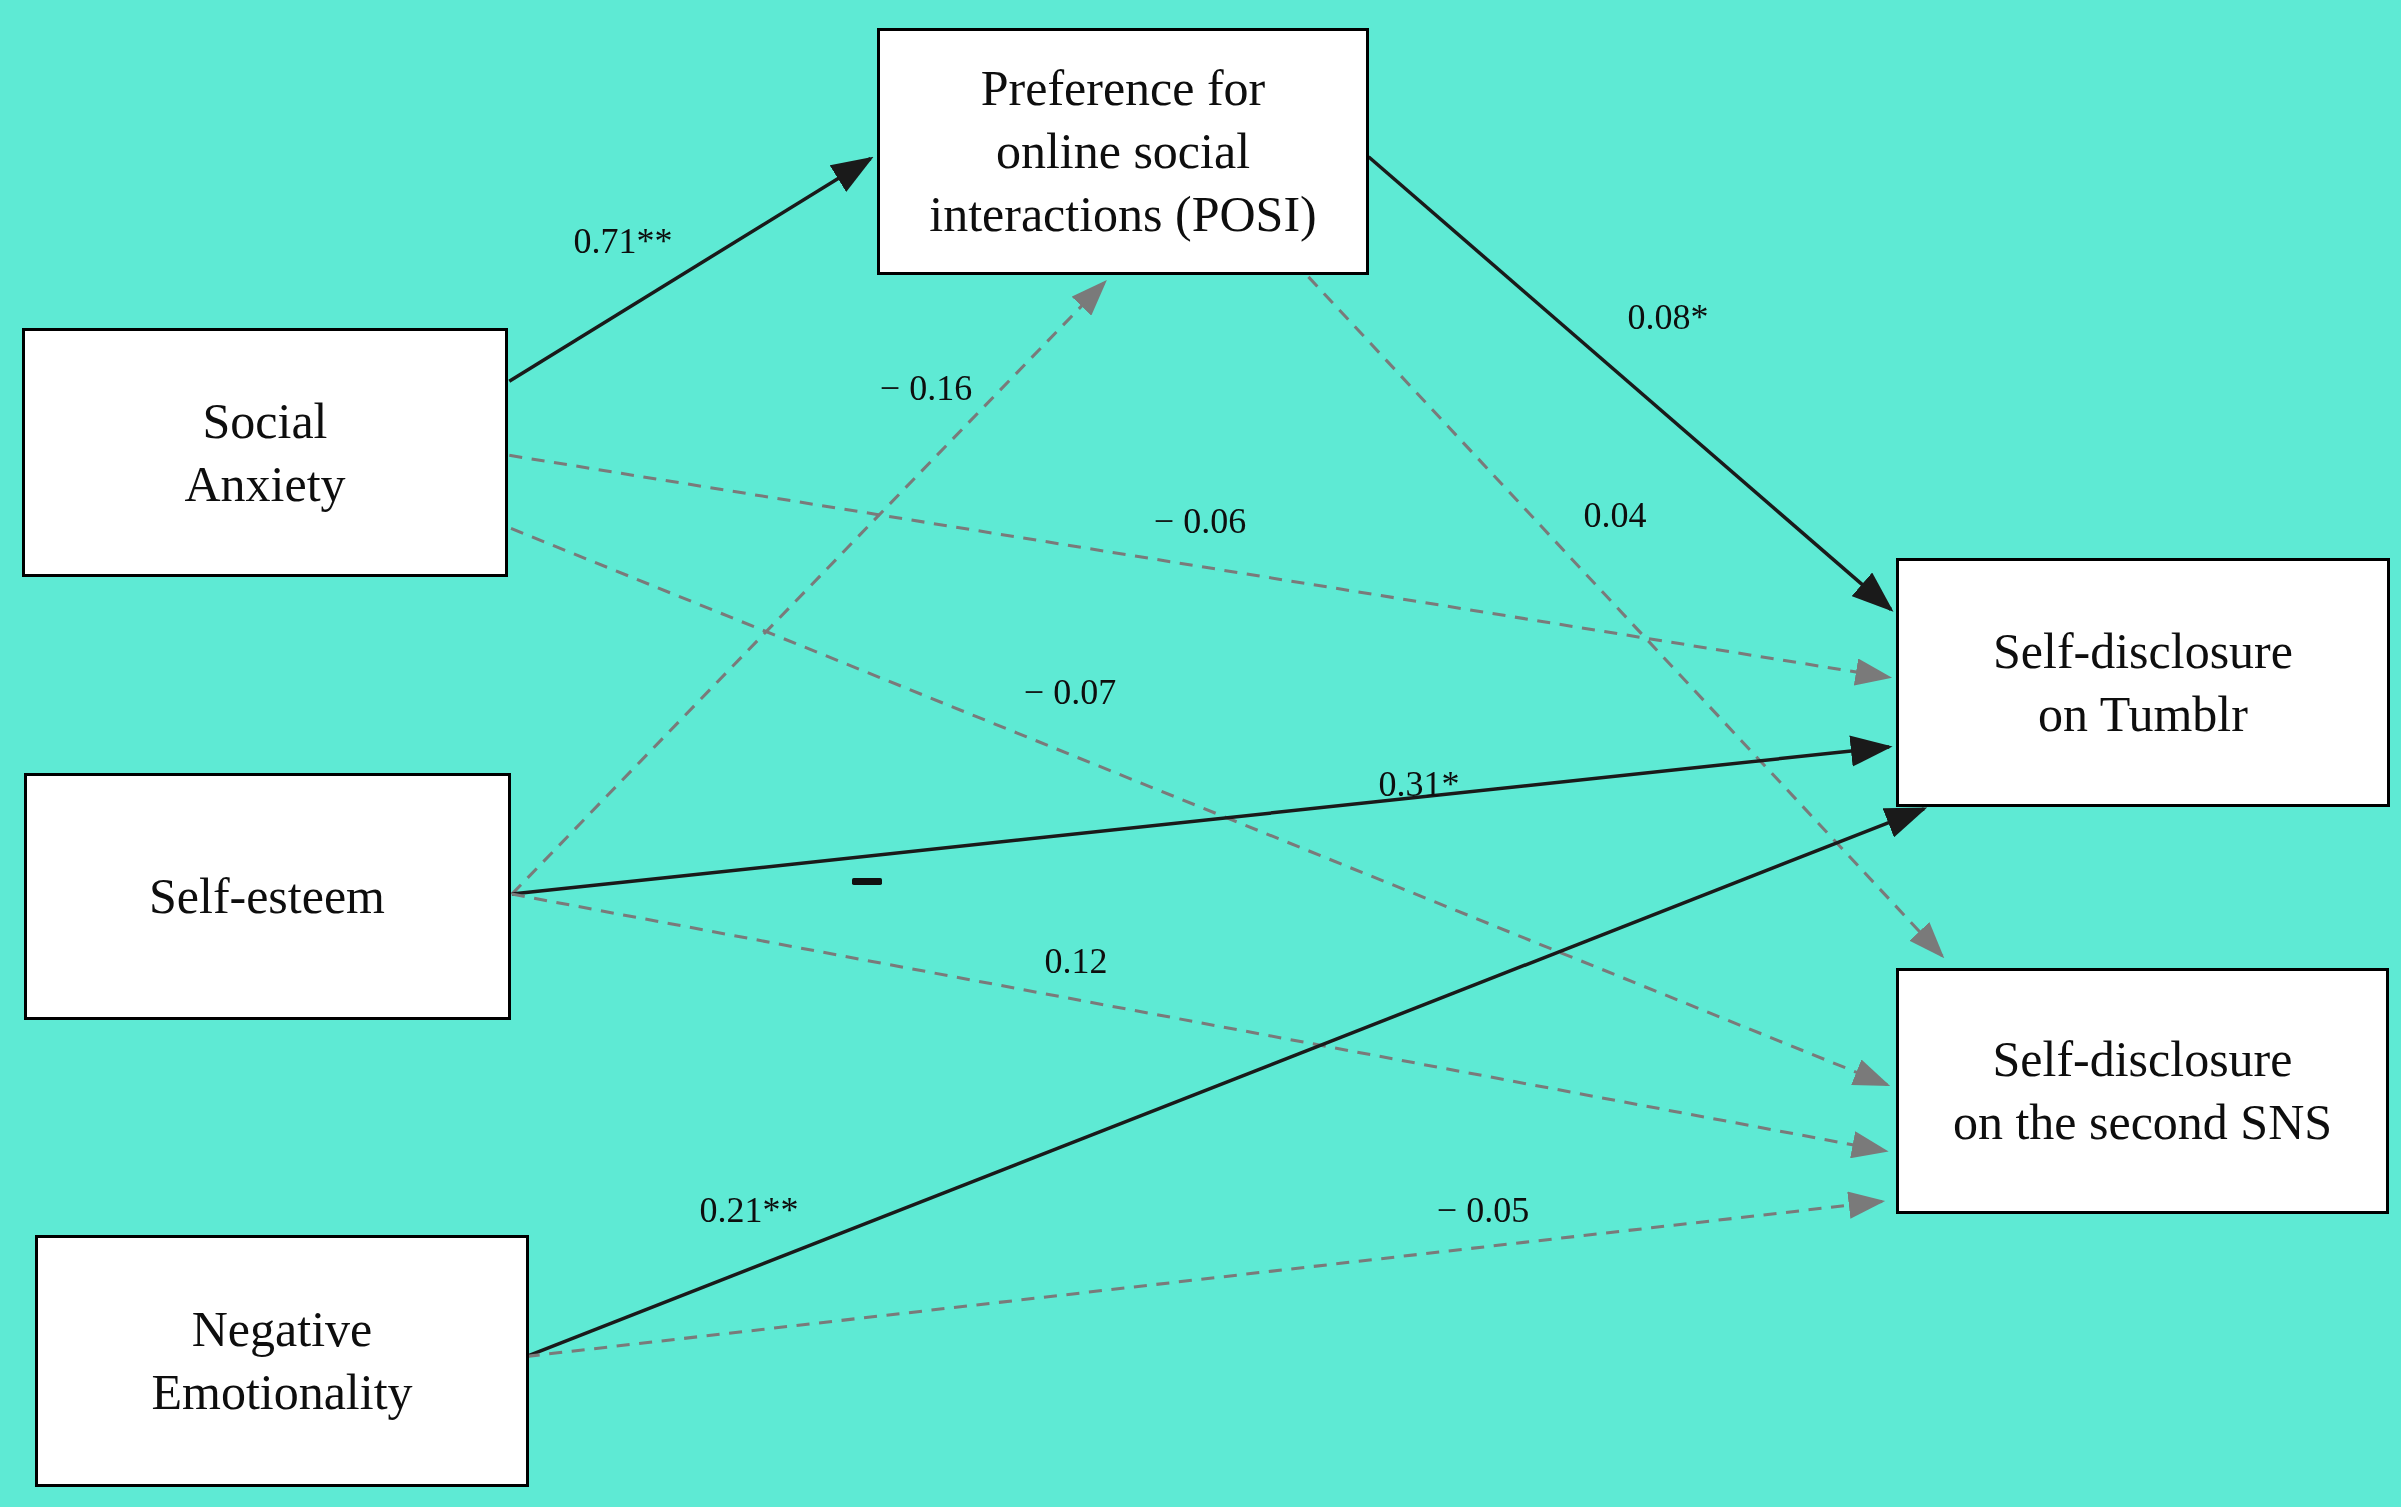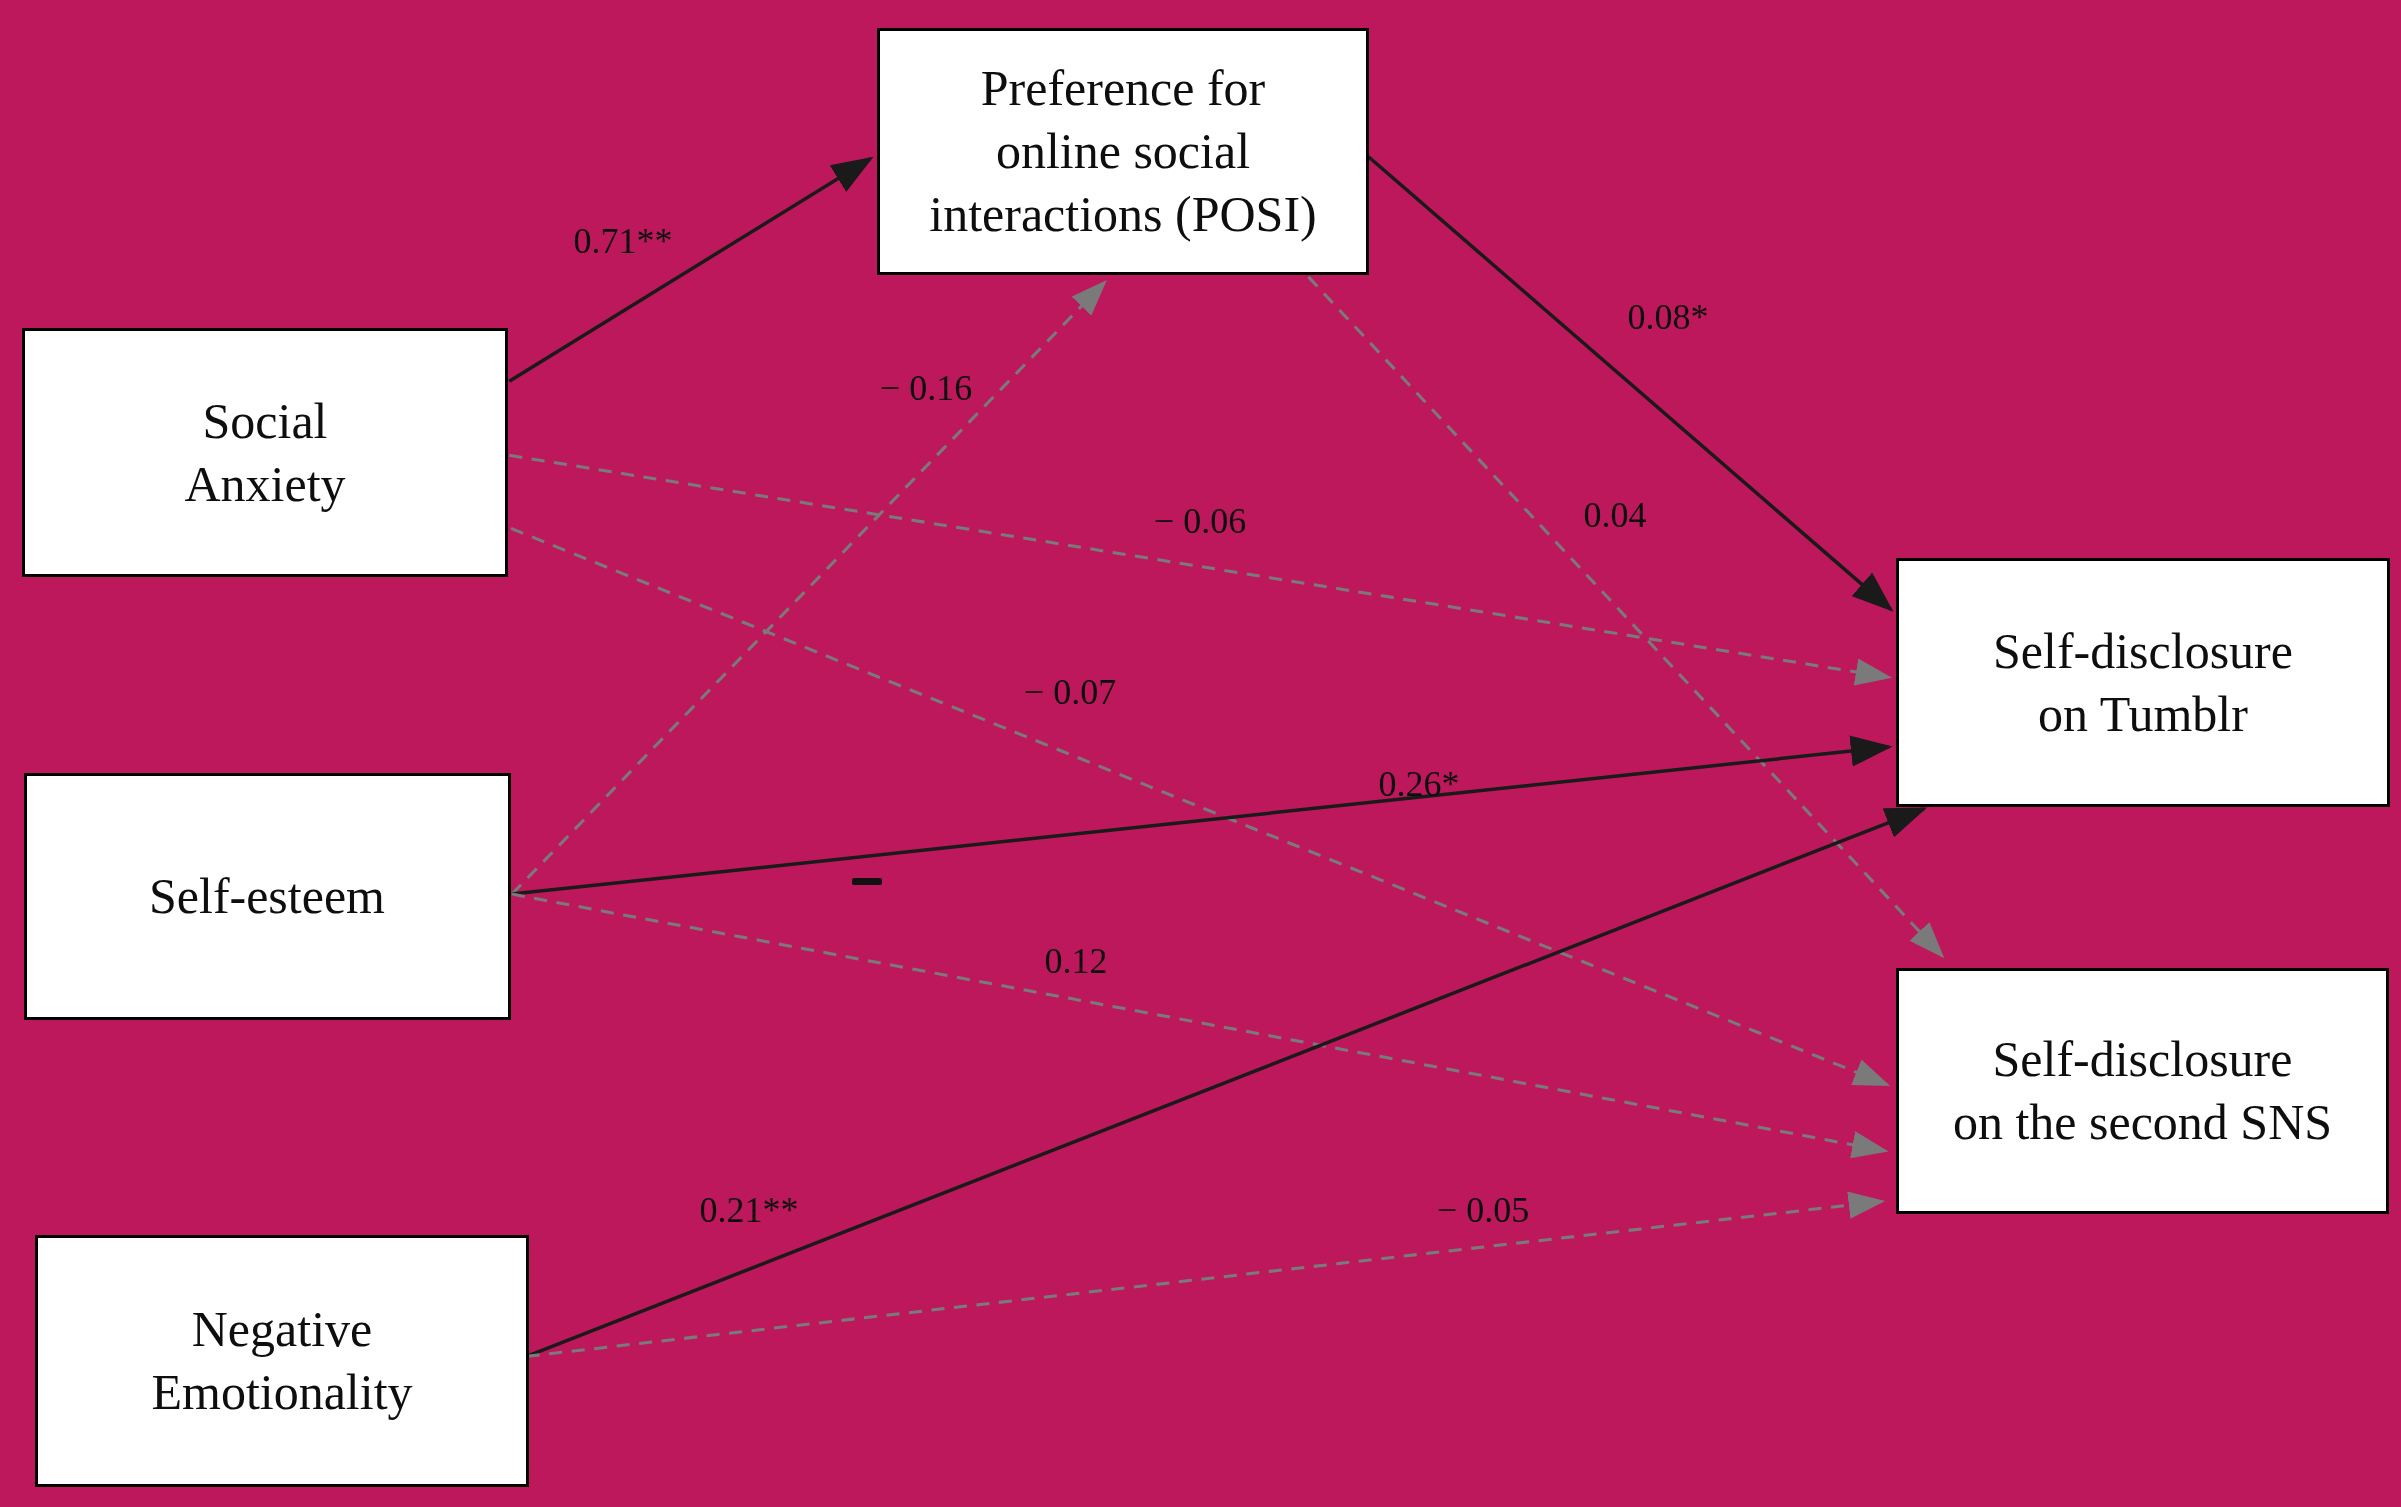--- a/index.html
+++ b/index.html
@@ -45,21 +45,21 @@
   }
   .stray-mark {
     position: absolute;
     background: #111111;
     border-radius: 1.7px;
   }
 </style>
 </head>
 <body>
 
-<div class="diagram" style="width: 2401px; height: 1507px; background: #be185d;">
+<div class="diagram" style="width: 2401px; height: 1507px; background: #5eead4;">
   <svg id="edges-layer" viewBox="0 0 2758 1731" xmlns="http://www.w3.org/2000/svg">
     <defs>
       <marker id="arrow-solid" viewBox="0 0 12 9" refX="11" refY="4.5" markerWidth="12" markerHeight="9" orient="auto">
         <path d="M0,0 L12,4.5 L0,9 Z" fill="#1a1a1a"></path>
       </marker>
       <marker id="arrow-dashed" viewBox="0 0 12 9" refX="11" refY="4.5" markerWidth="12" markerHeight="9" orient="auto">
         <path d="M0,0 L12,4.5 L0,9 Z" fill="#7a7a7a"></path>
       </marker>
     </defs>
     <g id="edge-lines">
@@ -89,20 +89,20 @@
       <div class="node" style="left: 1896px; top: 968px; width: 493px; height: 246px; border-color: rgb(0, 0, 0); color: rgb(14, 14, 14);">Self-disclosure
 on the second SNS</div>
     </div>
   <div id="labels-layer">
       <div class="edge-label" style="left: 623px; top: 241px; color: rgb(14, 14, 14);">0.71**</div>
       <div class="edge-label" style="left: 1668px; top: 317px; color: rgb(14, 14, 14);">0.08*</div>
       <div class="edge-label" style="left: 1615px; top: 515px; color: rgb(14, 14, 14);">0.04</div>
       <div class="edge-label" style="left: 1200px; top: 521px; color: rgb(14, 14, 14);">− 0.06</div>
       <div class="edge-label" style="left: 1070px; top: 692px; color: rgb(14, 14, 14);">− 0.07</div>
       <div class="edge-label" style="left: 914px; top: 388px; color: rgb(14, 14, 14); margin-left: 12px;">− 0.16</div>
-      <div class="edge-label" style="left: 1419px; top: 784px; color: rgb(14, 14, 14);">0.26*</div>
+      <div class="edge-label" style="left: 1419px; top: 784px; color: rgb(14, 14, 14);">0.31*</div>
       <div class="edge-label" style="left: 1076px; top: 961px; color: rgb(14, 14, 14);">0.12</div>
       <div class="edge-label" style="left: 749px; top: 1210px; color: rgb(14, 14, 14);">0.21**</div>
       <div class="edge-label" style="left: 1483px; top: 1210px; color: rgb(14, 14, 14);">− 0.05</div>
       <div class="stray-mark" style="left: 852px; top: 878px; width: 30px; height: 7px;"></div>
     </div>
 </div>
 
 
 </body></html>

